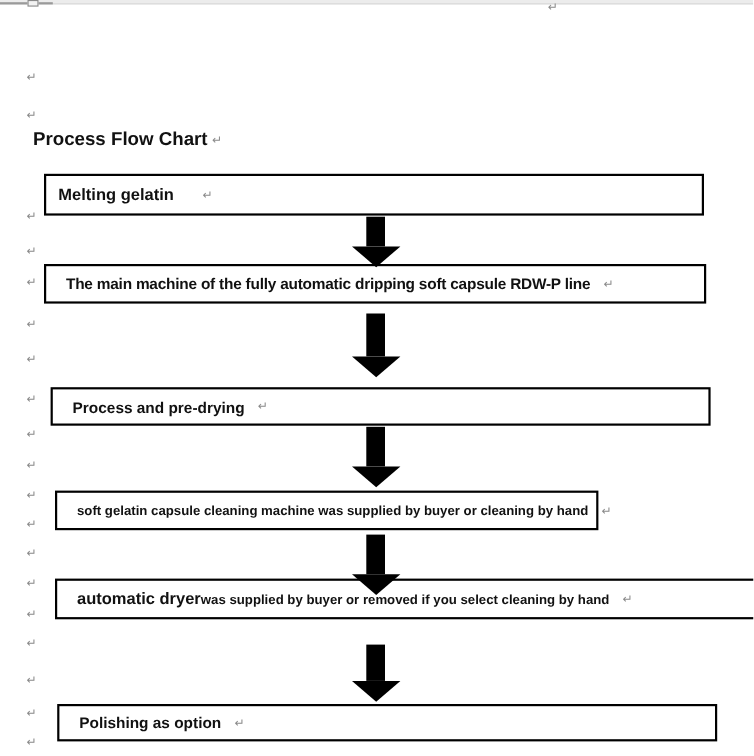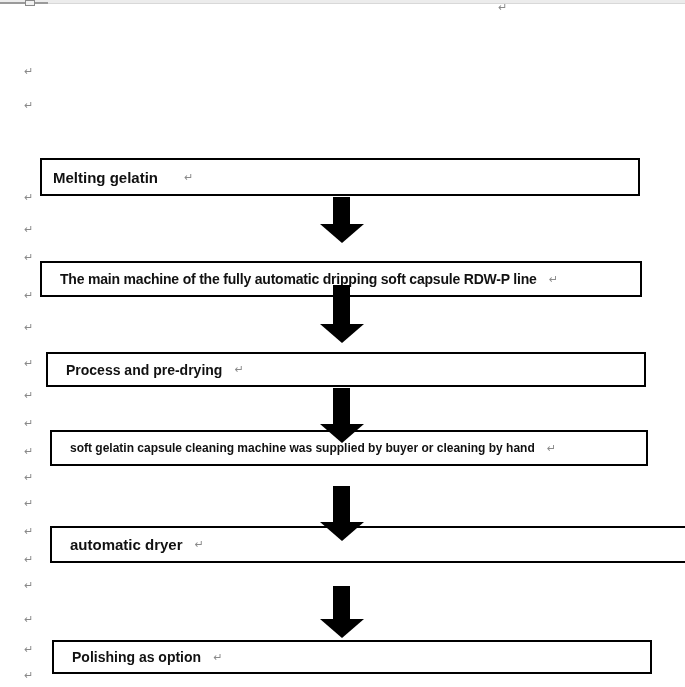--- a/index.html
+++ b/index.html
@@ -52,23 +52,23 @@
     display:flex;align-items:center;
     padding-left:18px;
     white-space:nowrap;
     color:#111;
   }
   .flow-box .bmain{font-weight:bold;}
   .flow-box .brest{font-weight:bold;}
 
   .box1{left:40px;top:158px;width:600px;height:38px;font-size:15px;padding-left:11px;}
   .box1 .pilcrow-inline{margin-left:26px;}
-  .box2{left:40px;top:261px;width:602px;height:36px;font-size:14px;letter-spacing:-0.2px;}
+  .box2{left:40px;top:240px;width:602px;height:36px;font-size:14px;letter-spacing:-0.2px;}
   .box3{left:46px;top:352px;width:600px;height:35px;font-size:14px;}
-  .box4{left:50px;top:430px;width:598px;height:36px;font-size:12px;text-align:center;}
+  .box4{left:50px;top:446px;width:494px;height:36px;font-size:12px;text-align:center;}
   .box5{left:50px;top:526px;width:675px;height:37px;font-size:12px;}
   .box5 .bmain{font-size:15px;}
   .box6{left:52px;top:640px;width:600px;height:34px;font-size:14px;}
 
   .arrow-shaft{position:absolute;left:333px;width:17px;background:#000;}
   .arrow-head{
     position:absolute;left:320px;width:0;height:0;
     border-left:22px solid transparent;
     border-right:22px solid transparent;
     border-top:19px solid #000;
@@ -84,20 +84,23 @@
 
 <div class="page">
 
   <div class="top-strip"></div>
   <div class="top-strip-dark"></div>
   <div class="top-handle"></div>
 
   <span class="pilcrow" id="top-pilcrow" style="left: 498px; top: 2px;">↵</span>
 
 
+  <div class="section-heading">
+    <span>Process Flow Chart</span><span class="pilcrow-inline">↵</span>
+  </div>
 
   <div id="margin-marks">
       <span class="pilcrow" style="left: 24px; top: 66px;">↵</span>
       <span class="pilcrow" style="left: 24px; top: 100px;">↵</span>
       <span class="pilcrow" style="left: 24px; top: 192px;">↵</span>
       <span class="pilcrow" style="left: 24px; top: 224px;">↵</span>
       <span class="pilcrow" style="left: 24px; top: 252px;">↵</span>
       <span class="pilcrow" style="left: 24px; top: 290px;">↵</span>
       <span class="pilcrow" style="left: 24px; top: 322px;">↵</span>
       <span class="pilcrow" style="left: 24px; top: 358px;">↵</span>
@@ -133,20 +136,21 @@
   </div>
 
   <div class="flow-box box4">
     <span class="bmain">soft gelatin capsule cleaning machine was supplied by buyer or cleaning by hand</span>
       <span class="brest"></span>
       <span class="pilcrow-inline">↵</span>
   </div>
 
   <div class="flow-box box5">
     <span class="bmain">automatic dryer</span>
+      <span class="brest"> was supplied by buyer or removed if you select cleaning by hand</span>
       <span class="pilcrow-inline">↵</span>
   </div>
 
   <div class="flow-box box6">
     <span class="bmain">Polishing as option</span>
       <span class="brest"></span>
       <span class="pilcrow-inline">↵</span>
   </div>
 
   <div class="arrow-shaft a1s"></div>

